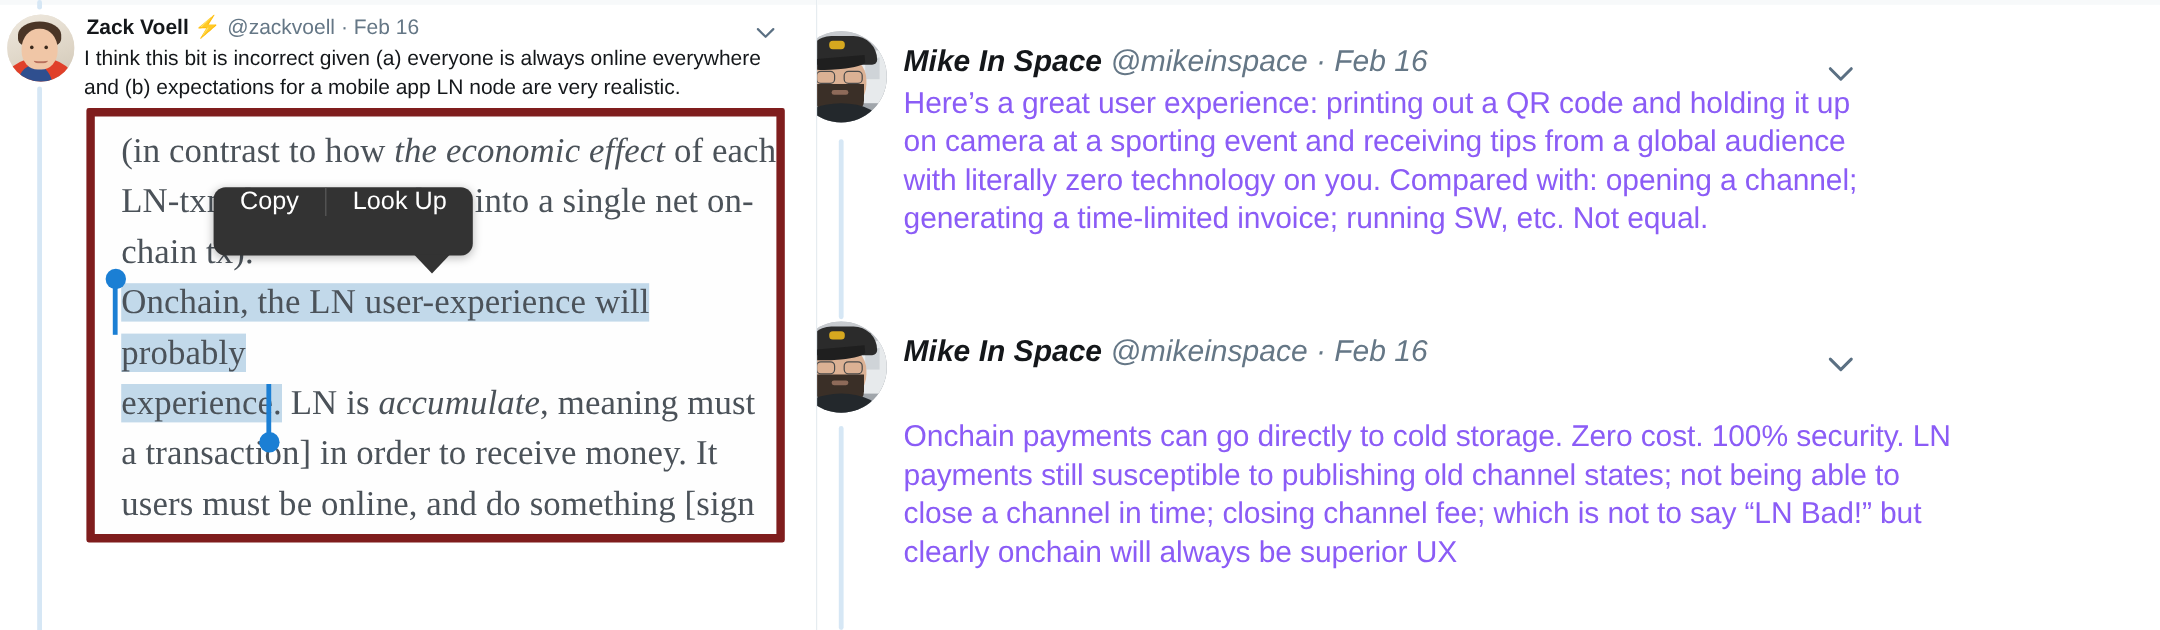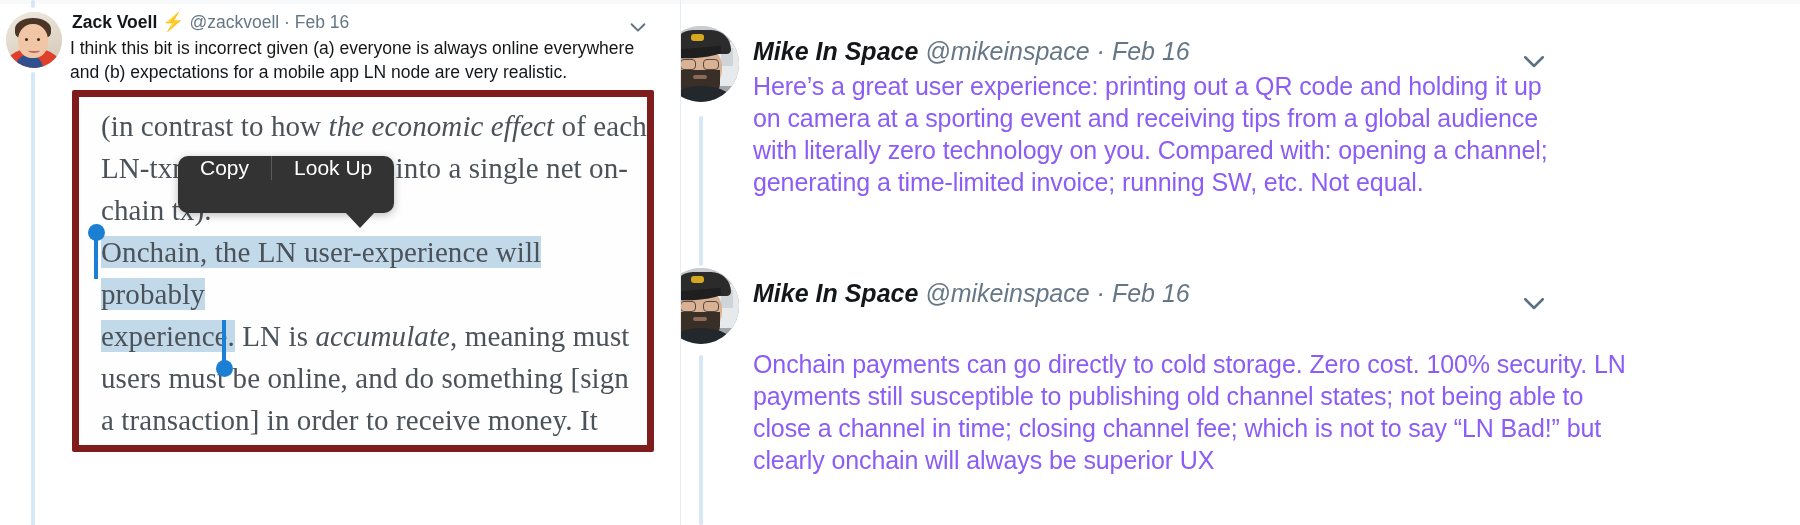--- a/index.html
+++ b/index.html
@@ -322,22 +322,22 @@
           <span>(in contrast to how </span><i>the economic effect</i><span> of each</span>
         </div>
         <div>
           <span>LN-txn </span><i>does</i><span> accumulate into a single net on-</span>
         </div>
         <div><span>chain tx).</span></div>
         <div><span class="hl">Onchain, the LN user-experience will probably</span></div>
         <div>
           <span class="hl">experience.</span><span> LN is </span><i>accumulate</i><span>, meaning must</span>
         </div>
+        <div><span>a transaction] in order to receive money. It</span></div>
         <div><span>users must be online, and do something [sign</span></div>
-        <div><span>a transaction] in order to receive money. It</span></div>
       </div>
     </div>
 
     <div class="sel-handle" style="left:94px; top:235px; height:44px;"></div>
     <div class="sel-knob" style="left:88px;  top:224px;"></div>
     <div class="sel-handle" style="left:222px; top:320px; height:44px;"></div>
     <div class="sel-knob" style="left:216px; top:360px;"></div>
 
     <div class="ctx-menu">
       <div class="ctx-item">Copy</div>

